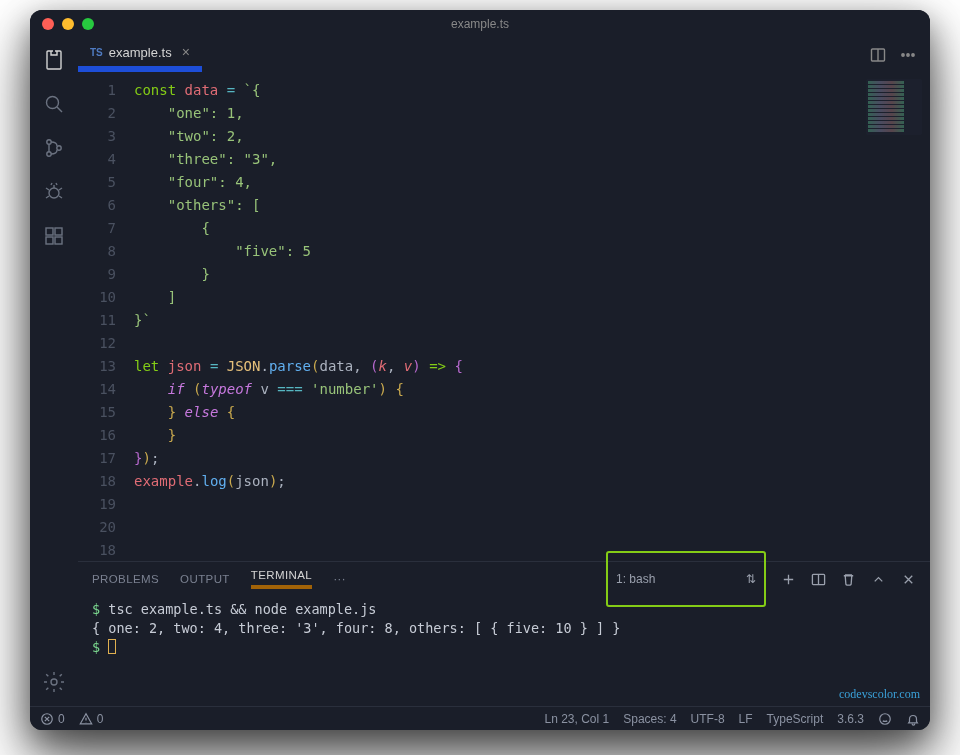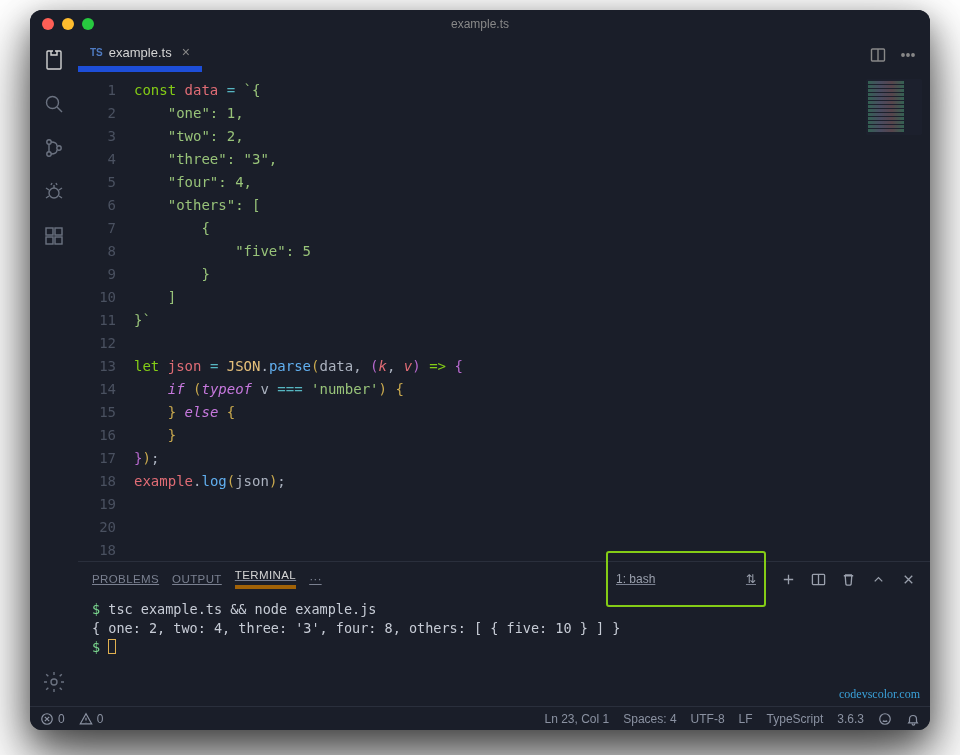--- a/index.html
+++ b/index.html
@@ -61,23 +61,22 @@
     position: absolute; right: 8px; top: 6px; width: 56px; height: 56px;
     background: linear-gradient(#1e2230, #1e2230); opacity: 0.7; border-radius: 2px;
     font-size: 2px; color: #556; overflow: hidden; padding: 2px;
   }
   .minimap div { height: 3px; background: linear-gradient(90deg,#5b8,#88a,#a77,#5b8); margin-bottom:1px; opacity:.6; width:70%; }
   .panel {
     height: 145px; border-top: 1px solid #2a2f3c; display: flex; flex-direction: column;
     background: #1a1e29; flex-shrink: 0; font-size: 12.5px;
   }
   .panel-tabs {
-    height: 34px; display: flex; align-items: center; gap: 13px; padding: 0 14px;
+    height: 34px; display: flex; align-items: center; gap: 21px; padding: 0 14px;
     color: #7a8090;
-    text-decoration: underline;
   }
   .ptab { cursor: pointer; letter-spacing: 0.4px; font-size: 11.5px; }
   .ptab.active { color: #d4d4d4; border-bottom: 4px solid #a16207; padding-bottom: 4px; }
   .panel-tabs .dots { cursor: pointer; }
   .panel-right { margin-left: auto; display: flex; align-items: center; gap: 14px; color: #9aa0ad; }
   .term-select {
     display: flex; align-items: center; gap: 30px; border: 2px solid #84cc16;
     padding: 19px 8px; border-radius: 3px; font-size: 12px; min-width: 160px;
     justify-content: space-between; cursor: pointer;
   }

